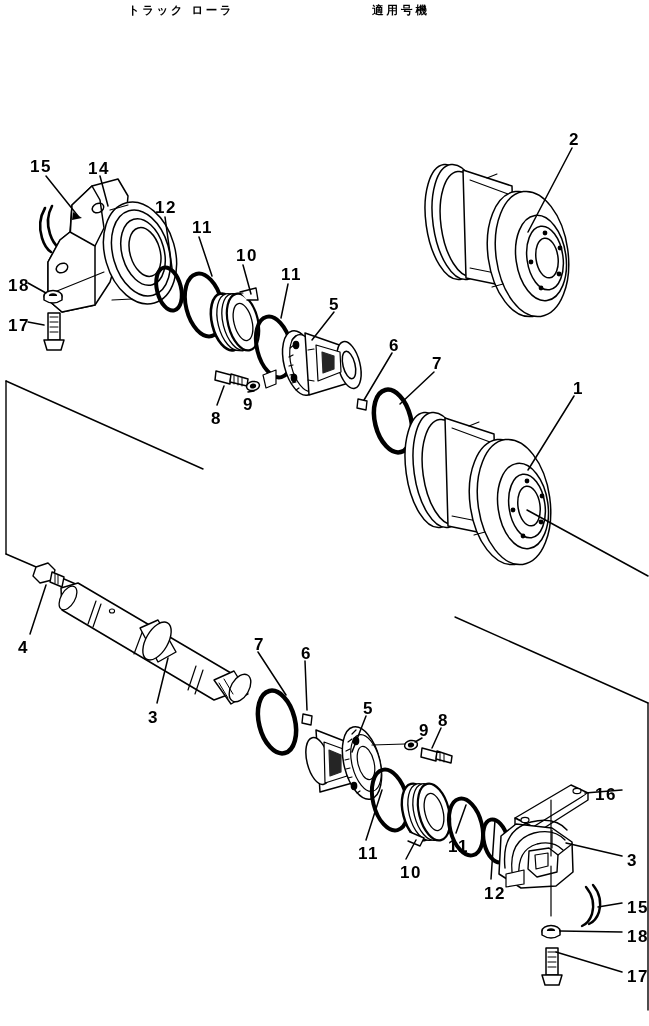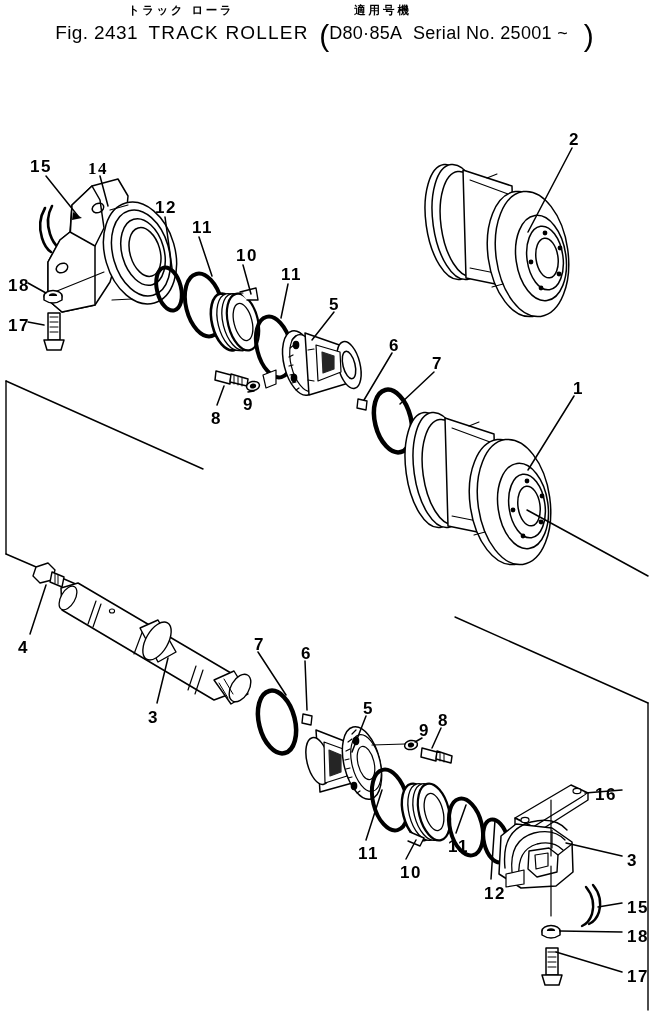--- a/index.html
+++ b/index.html
@@ -11,21 +11,21 @@
   }
   #sheet{position:relative;width:649px;height:1026px;background:#fff;}
 
   
   .title-block{position:absolute;left:0;top:0;width:646px;height:48px;}
   .jp-small{
     position:absolute;font-size:11.5px;font-weight:700;letter-spacing:2.5px;
     font-family:"DejaVu Sans",sans-serif;white-space:nowrap;
   }
   #jp-track{left:128px;top:3px;}
-  #jp-serial{left:354px;top:3px;letter-spacing:3px;}
+  #jp-serial{left:372px;top:3px;letter-spacing:3px;}
   .title-line{
     position:absolute;left:0;top:19px;width:649px;
     text-align:center;font-size:19px;font-weight:400;white-space:nowrap;
     font-family:"Liberation Sans",sans-serif;
   }
   .title-line .fig{letter-spacing:.4px;}
   .title-line .nm{letter-spacing:1.2px;}
   .paren{font-size:30px;vertical-align:-7px;font-weight:300;}
   .serial-txt{font-size:18px;letter-spacing:.3px;}
 
@@ -42,23 +42,20 @@
   }
 </style>
 </head>
 <body>
 
 <div id="sheet">
 
   <div class="title-block">
     <div class="jp-small" id="jp-track">トラック ローラ</div>
     <div class="jp-small" id="jp-serial">適用号機</div>
-    <div class="title-line">
-      <span class="fig">Fig. 2431</span><span>&nbsp;&nbsp;</span><span class="nm">TRACK ROLLER</span><span>&nbsp;&nbsp;</span><span class="paren">(</span><span class="serial-txt">D80·85A</span><span class="serial-txt">&nbsp;&nbsp;</span><span class="serial-txt">Serial No. 25001 ~</span><span class="serial-txt">&nbsp;&nbsp;&nbsp;</span><span class="paren">)</span>
-    </div>
   </div>
 
   <div id="canvas">
   <svg width="649" height="1026" viewBox="0 0 649 1026" fill="none" stroke="#000" stroke-width="1.5" stroke-linecap="round" stroke-linejoin="round">
 
     <g fill="none" stroke-width="1.4">
       <path d="M6 381 L6 554"></path>
       <path d="M6 381 L203 469"></path>
       <path d="M455 617 L648 703"></path>
       <path d="M648 703 L648 1010"></path>
@@ -356,21 +353,21 @@
       <path d="M622 856 L566 843"></path>
       <path d="M622 903 L598 907"></path>
       <path d="M622 932 L560 931"></path>
       <path d="M622 972 L556 952"></path>
     </g>
   </svg>
   </div>
 
   <div id="callout-layer">
       <div class="callout" style="left: 30px; top: 158px;">15</div>
-      <div class="callout" style="left: 88px; top: 160px; font-family: Liberation Serif, serif;">14</div>
+      <div class="callout" style="left: 88px; top: 160px;">14</div>
       <div class="callout" style="left: 155px; top: 199px;">12</div>
       <div class="callout" style="left: 192px; top: 219px;">11</div>
       <div class="callout" style="left: 236px; top: 247px;">10</div>
       <div class="callout" style="left: 281px; top: 266px;">11</div>
       <div class="callout" style="left: 8px; top: 277px;">18</div>
       <div class="callout" style="left: 8px; top: 317px;">17</div>
       <div class="callout" style="left: 329px; top: 296px;">5</div>
       <div class="callout" style="left: 569px; top: 131px;">2</div>
       <div class="callout" style="left: 389px; top: 337px;">6</div>
       <div class="callout" style="left: 432px; top: 355px;">7</div>

